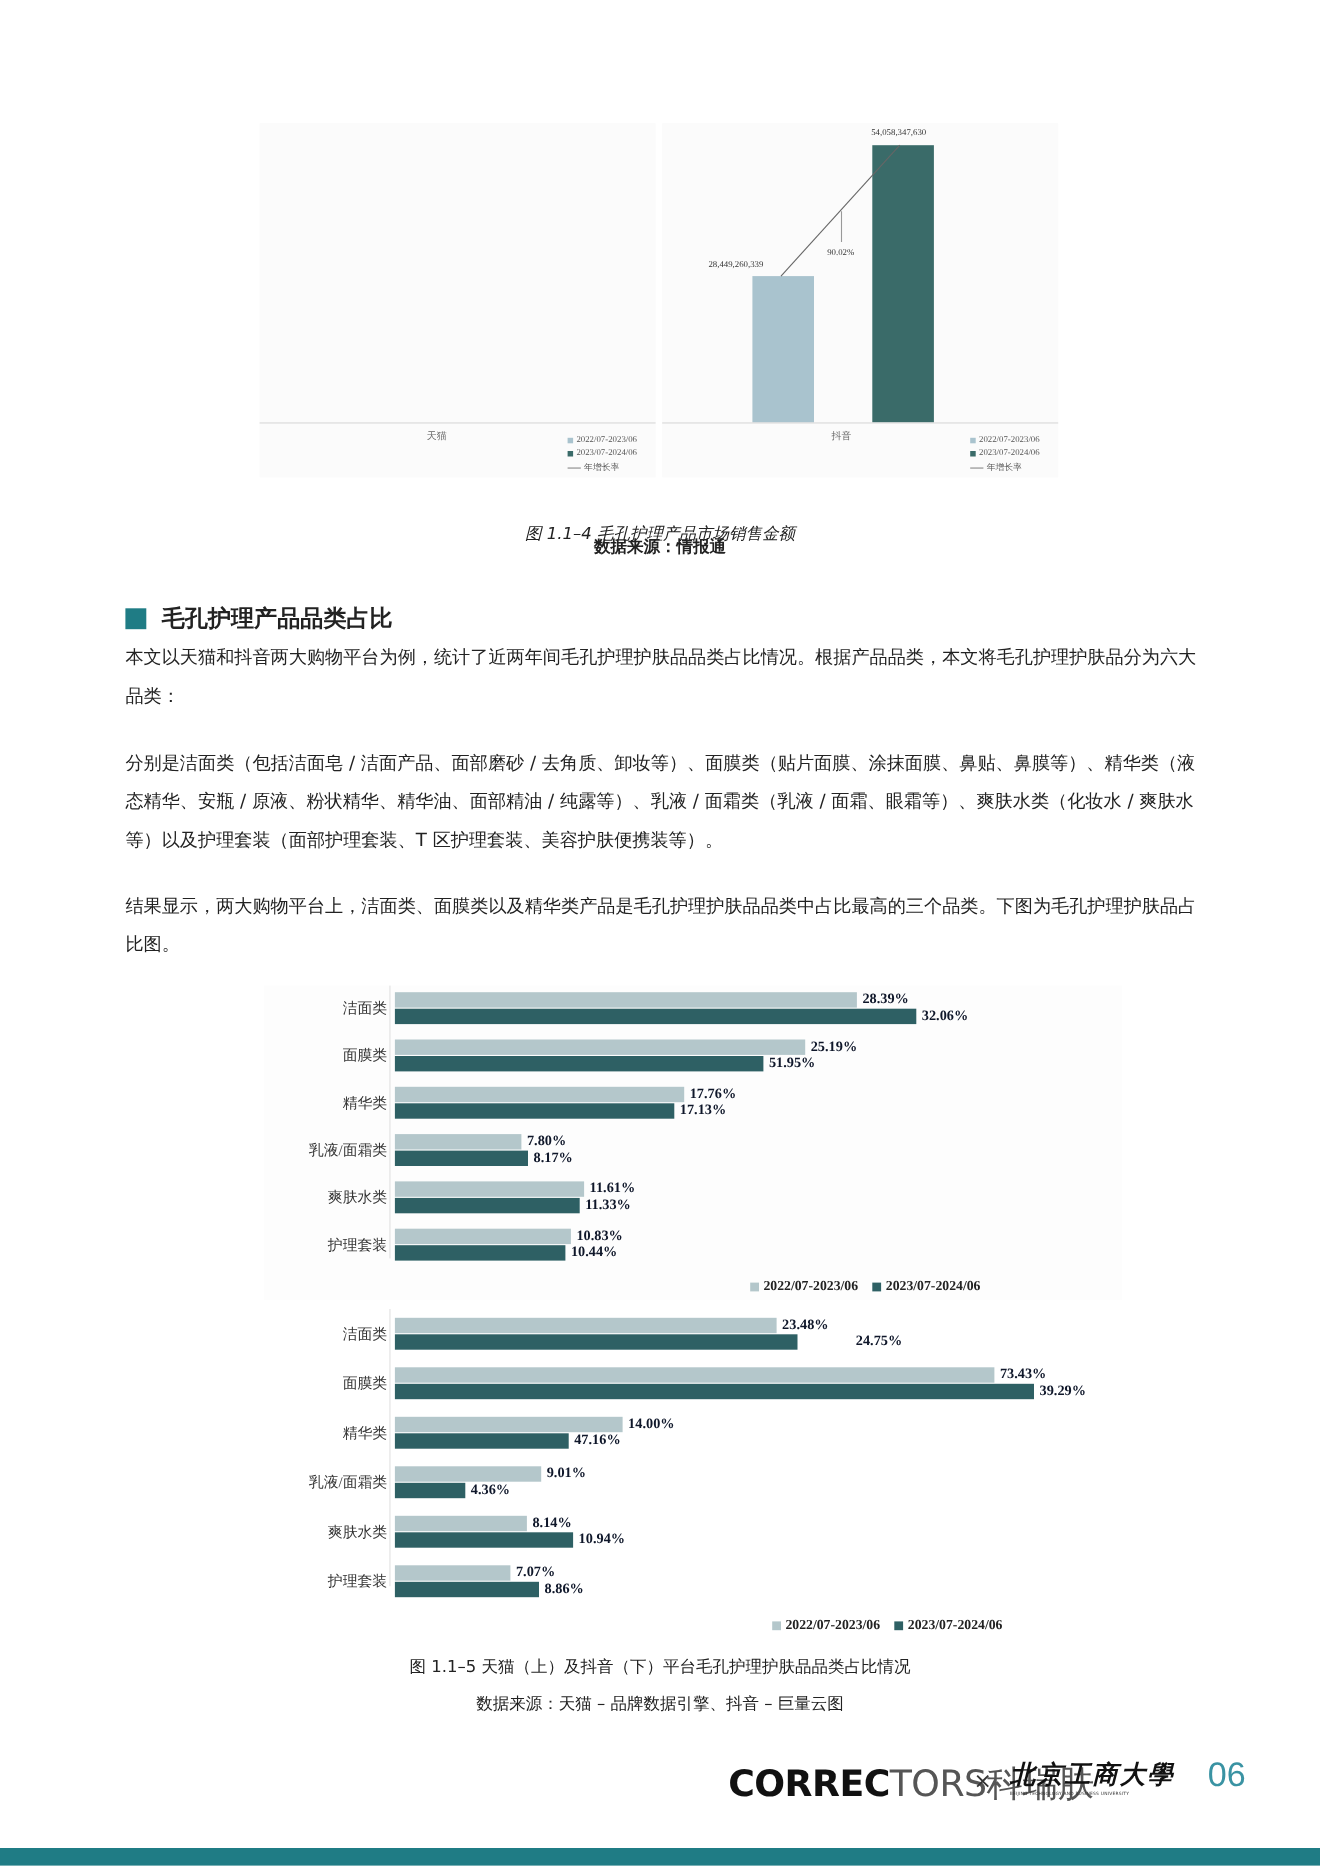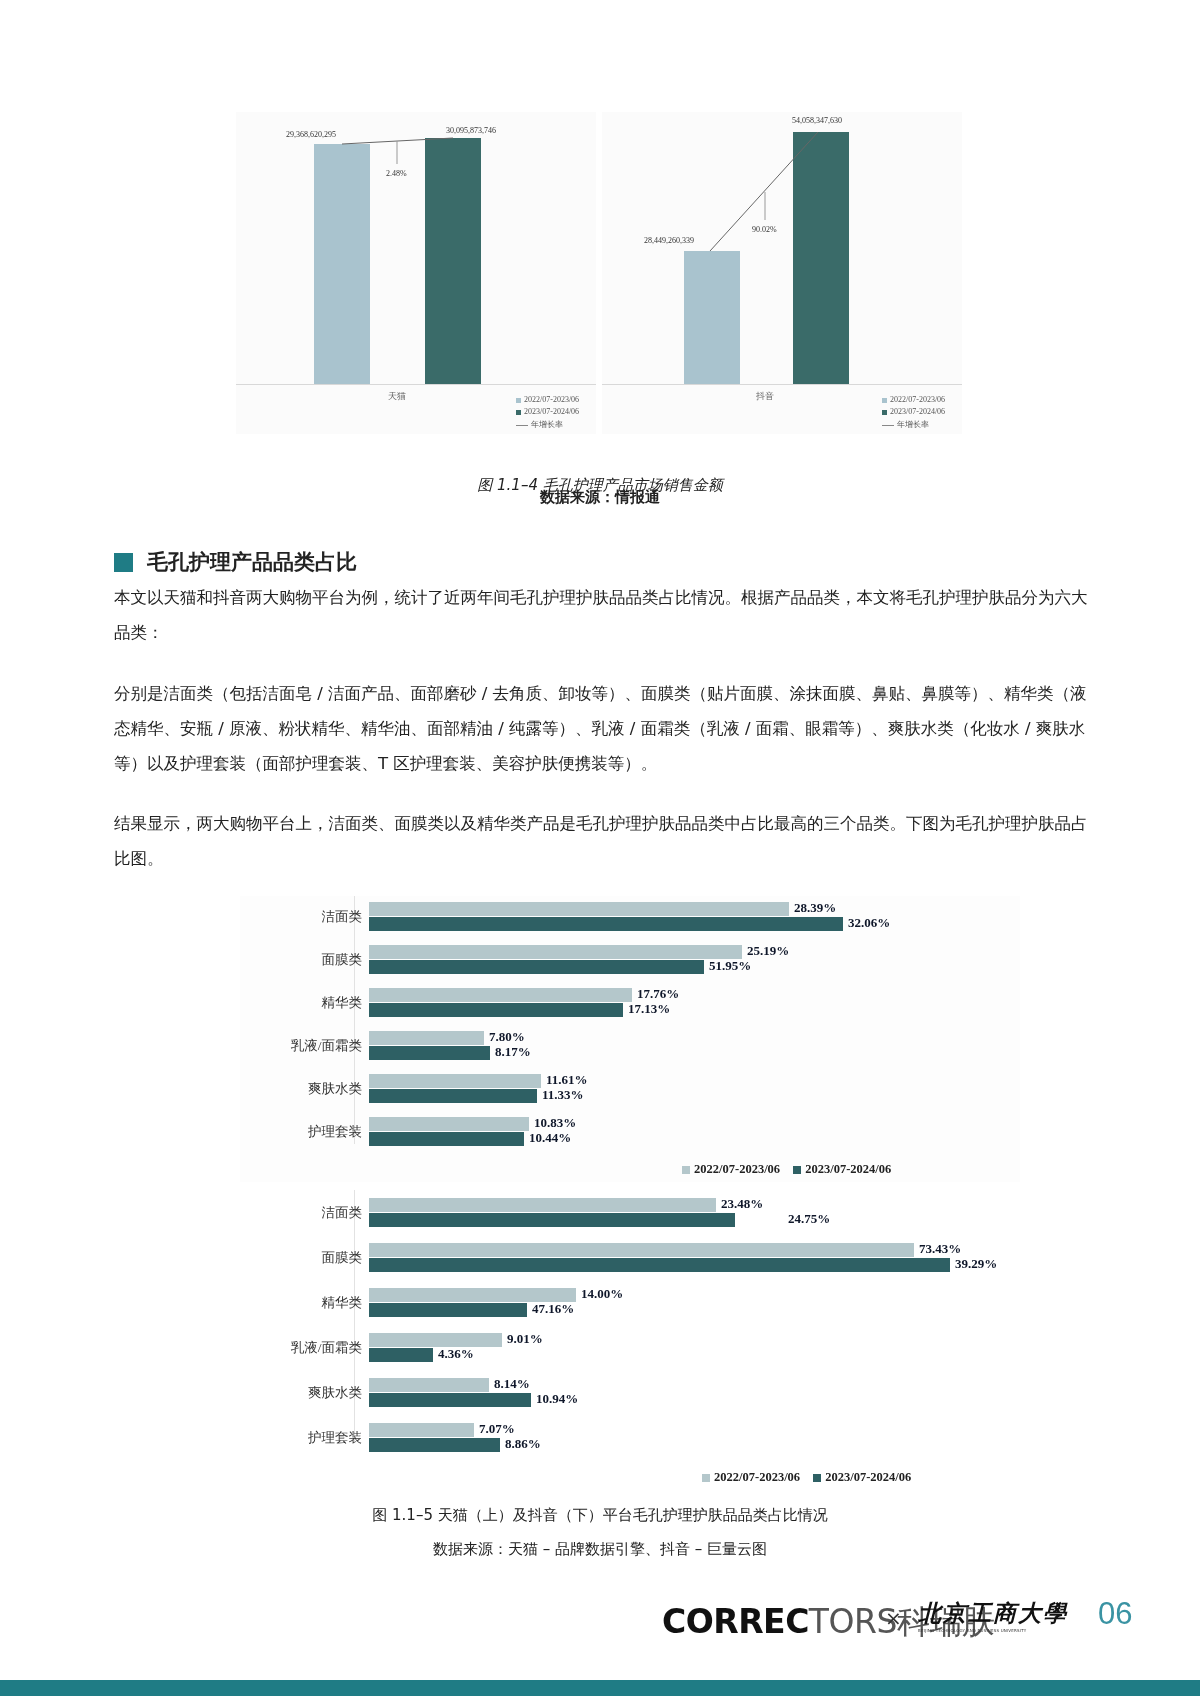--- a/index.html
+++ b/index.html
@@ -16,52 +16,41 @@
   .leg .sw{display:inline-block;width:5px;height:5px;margin-right:3px;vertical-align:middle;}
   .leg .ln{display:inline-block;width:12px;height:1px;background:#888;margin-right:3px;vertical-align:middle;}
   svg.lineov{position:absolute;left:0;top:0;}
   .caption{position:absolute;left:0;width:1200px;text-align:center;font-size:15px;color:#222;}
   .section-title{position:absolute;left:114px;top:548px;font-size:21px;font-weight:bold;color:#222;display:flex;align-items:center;}
   .section-title .sq{width:19px;height:19px;background:#1f7c85;margin-right:14px;}
   .para{position:absolute;left:114px;width:976px;font-size:16.5px;line-height:35px;color:#222;}
   
   .hchart{position:absolute;left:240px;width:780px;}
   .hchart .axis{position:absolute;left:114px;top:0;bottom:40px;width:1px;background:#e2e2e2;}
-  .hrow{position:absolute;left:14px;width:780px;height:34px;text-align:center;}
+  .hrow{position:absolute;left:4px;width:780px;height:34px;text-align:center;}
   .hrow .cat{position:absolute;right:672px;top:8px;font-family:"Liberation Serif",serif;font-size:13.5px;color:#333;white-space:nowrap;}
   .hbar{position:absolute;left:115px;height:14px;}
   .hbar.a{top:2px;background:#b4c7cb;}
   .hbar.b{top:17px;background:#2e6064;}
   .hval{position:absolute;font-family:"Liberation Serif",serif;font-weight:bold;font-size:13px;color:#0f172a;white-space:nowrap;}
   .hleg{position:absolute;font-family:"Liberation Serif",serif;font-weight:bold;font-size:12.5px;color:#222;white-space:nowrap;}
   .hleg .sw{display:inline-block;width:8px;height:8px;margin:0 4px 0 10px;vertical-align:middle;}
   .footer-brand{position:absolute;top:1600px;left:616px;font-size:33px;letter-spacing:-0.5px;color:#111;white-space:nowrap;margin-left:46px;}
   .footer-brand b{font-weight:bold;}
   .footer-brand .thin{font-weight:normal;color:#555;}
   .footer-x{position:absolute;top:1606px;left:885px;font-size:20px;color:#333;}
   .uni{position:absolute;top:1598px;left:918px;font-family:"DejaVu Serif",serif;font-weight:bold;font-style:italic;font-size:23px;color:#111;letter-spacing:2px;}
   .uni-sub{position:absolute;top:1628px;left:918px;font-size:4px;color:#333;letter-spacing:0.2px;}
   .pagenum{position:absolute;top:1596px;left:1098px;font-size:31px;color:#3a93a3;font-family:"Liberation Sans",sans-serif;}
   .band{position:absolute;left:0;top:1680px;width:1200px;height:16px;background:#1f7c85;}
 </style>
 </head>
 <body>
 
 <div class="colchart" style="left:236px;">
-  <div class="plot">
-    <div class="colbar" style="left:78px;height:240px;background:#a9c3ce;"></div>
-    <div class="colbar" style="left:189px;height:246px;background:#3a6b69;"></div>
-    <svg class="lineov" width="360" height="272">
-      <line x1="106" y1="32" x2="217" y2="26" stroke="#666" stroke-width="1"></line>
-      <line x1="161" y1="29" x2="161" y2="52" stroke="#999" stroke-width="1"></line>
-    </svg>
-    <div class="vlabel" style="left:50px;top:18px;">29,368,620,295</div>
-    <div class="vlabel" style="left:210px;top:14px;">30,095,873,746</div>
-    <div class="vlabel" style="left:150px;top:57px;">2.48%</div>
-  </div>
   <div class="baseline"></div>
   <div class="catlabel" style="left:152px;">天猫</div>
   <div class="leg" style="left:280px;top:283px;">
     <div><span class="sw" style="background:#a9c3ce;"></span><span>2022/07-2023/06</span></div>
     <div style="margin-top:3px;"><span class="sw" style="background:#3a6b69;"></span><span>2023/07-2024/06</span></div>
     <div style="margin-top:3px;"><span class="ln"></span><span>年增长率</span></div>
   </div>
 </div>
 
 <div class="colchart" style="left:602px;">

